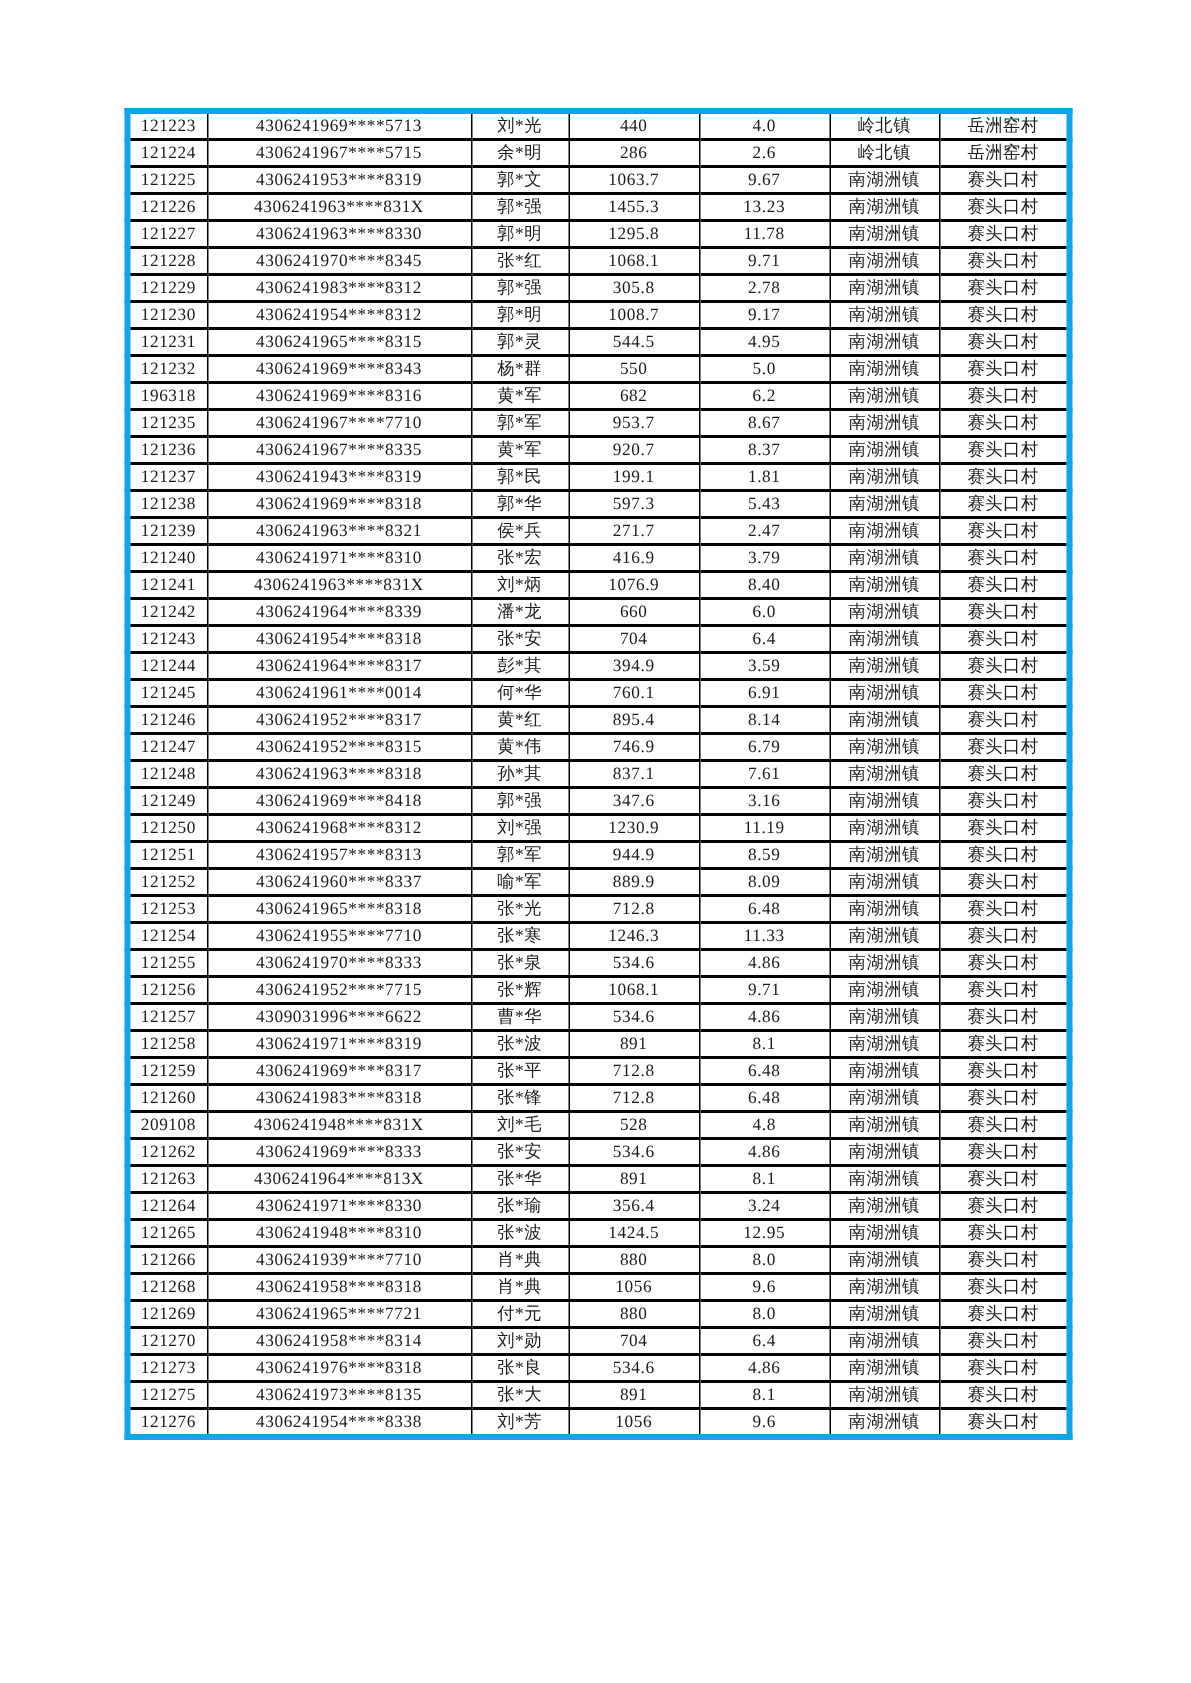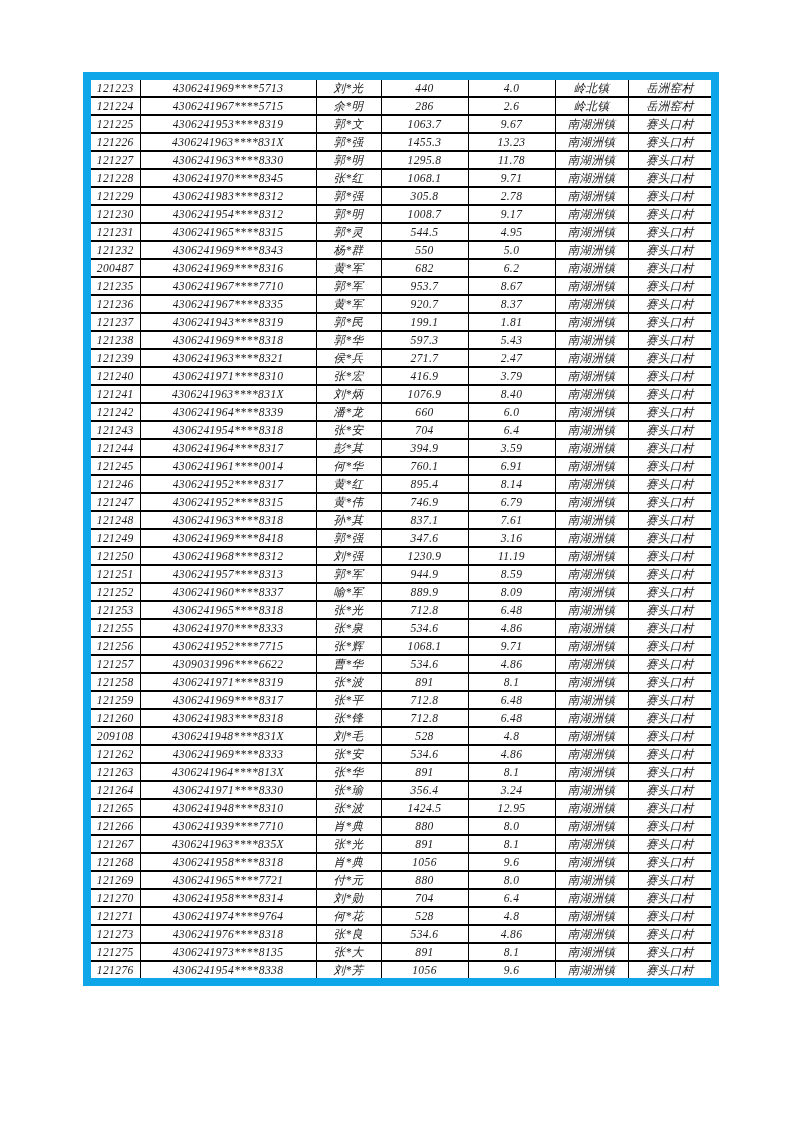--- a/index.html
+++ b/index.html
@@ -15,22 +15,21 @@
     overflow: hidden;
     font-family: "Liberation Serif", "DejaVu Serif", serif;
   }
   table.records {
     position: absolute;
     left: 83px;
     top: 72px;
     width: 628px;
     border-collapse: collapse;
     table-layout: fixed;
-    border: 8px solid #0ea5e9;
-    font-style: italic;
+    border: 4px solid #0ea5e9;
   }
   table.records td {
     border-left: 1px solid #000000;
     border-right: 1px solid #000000;
     border-top: 2px solid #000000;
     border-bottom: 2px solid #000000;
     height: 16px;
     line-height: 16px;
     padding: 0;
     margin: 0;
@@ -149,21 +148,21 @@
         <tr>
           <td>121232</td>
           <td>4306241969****8343</td>
           <td>杨*群</td>
           <td>550</td>
           <td>5.0</td>
           <td>南湖洲镇</td>
           <td>赛头口村</td>
         </tr>
         <tr>
-          <td>200487</td>
+          <td>196318</td>
           <td>4306241969****8316</td>
           <td>黄*军</td>
           <td>682</td>
           <td>6.2</td>
           <td>南湖洲镇</td>
           <td>赛头口村</td>
         </tr>
         <tr>
           <td>121235</td>
           <td>4306241967****7710</td>
@@ -329,20 +328,29 @@
         <tr>
           <td>121253</td>
           <td>4306241965****8318</td>
           <td>张*光</td>
           <td>712.8</td>
           <td>6.48</td>
           <td>南湖洲镇</td>
           <td>赛头口村</td>
         </tr>
         <tr>
+          <td>121254</td>
+          <td>4306241955****7710</td>
+          <td>张*寒</td>
+          <td>1246.3</td>
+          <td>11.33</td>
+          <td>南湖洲镇</td>
+          <td>赛头口村</td>
+        </tr>
+        <tr>
           <td>121255</td>
           <td>4306241970****8333</td>
           <td>张*泉</td>
           <td>534.6</td>
           <td>4.86</td>
           <td>南湖洲镇</td>
           <td>赛头口村</td>
         </tr>
         <tr>
           <td>121256</td>
@@ -437,29 +445,20 @@
         <tr>
           <td>121266</td>
           <td>4306241939****7710</td>
           <td>肖*典</td>
           <td>880</td>
           <td>8.0</td>
           <td>南湖洲镇</td>
           <td>赛头口村</td>
         </tr>
         <tr>
-          <td>121267</td>
-          <td>4306241963****835X</td>
-          <td>张*光</td>
-          <td>891</td>
-          <td>8.1</td>
-          <td>南湖洲镇</td>
-          <td>赛头口村</td>
-        </tr>
-        <tr>
           <td>121268</td>
           <td>4306241958****8318</td>
           <td>肖*典</td>
           <td>1056</td>
           <td>9.6</td>
           <td>南湖洲镇</td>
           <td>赛头口村</td>
         </tr>
         <tr>
           <td>121269</td>
@@ -473,29 +472,20 @@
         <tr>
           <td>121270</td>
           <td>4306241958****8314</td>
           <td>刘*勋</td>
           <td>704</td>
           <td>6.4</td>
           <td>南湖洲镇</td>
           <td>赛头口村</td>
         </tr>
         <tr>
-          <td>121271</td>
-          <td>4306241974****9764</td>
-          <td>何*花</td>
-          <td>528</td>
-          <td>4.8</td>
-          <td>南湖洲镇</td>
-          <td>赛头口村</td>
-        </tr>
-        <tr>
           <td>121273</td>
           <td>4306241976****8318</td>
           <td>张*良</td>
           <td>534.6</td>
           <td>4.86</td>
           <td>南湖洲镇</td>
           <td>赛头口村</td>
         </tr>
         <tr>
           <td>121275</td>

